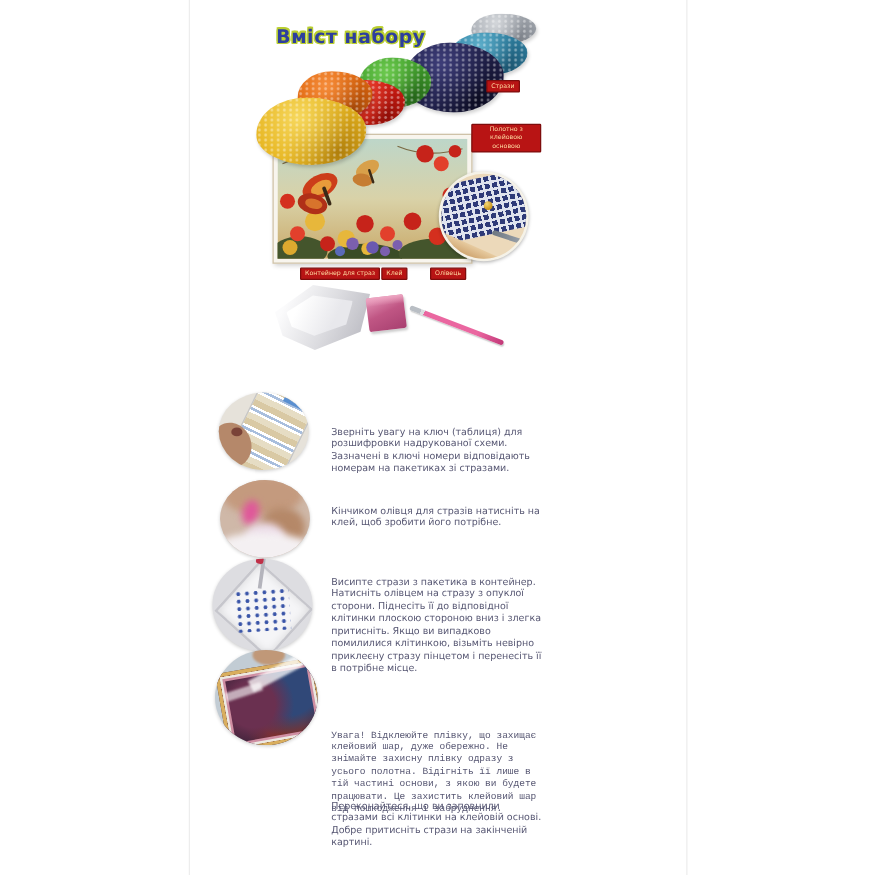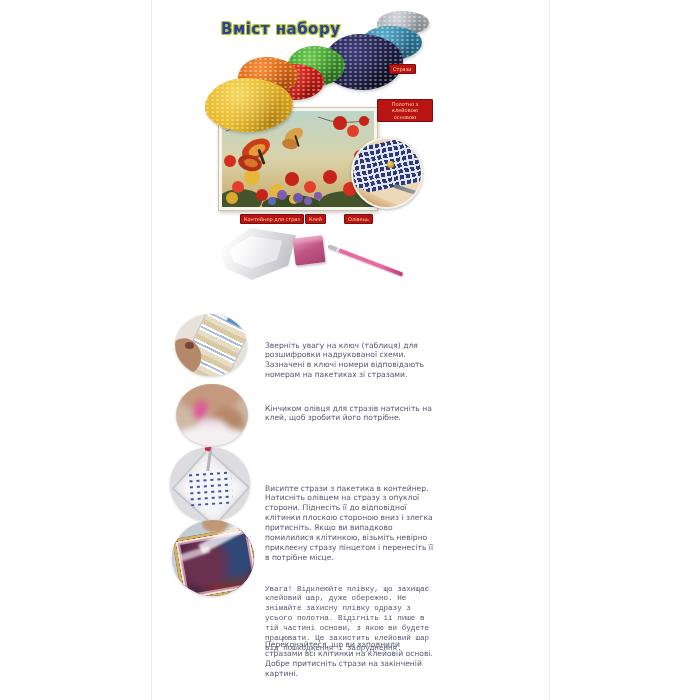--- a/index.html
+++ b/index.html
@@ -266,21 +266,21 @@
     <div class="b wh"></div>
   </div>
   <p class="steptext" style="top:396px;">Кінчиком олівця для стразів натисніть на клей, щоб зробити його потрібне.</p>
 
   <div class="stepcircle c3">
     <div class="diamond"></div>
     <div class="dots"></div>
     <div class="pen"></div>
     <div class="pentip"></div>
   </div>
-  <p class="steptext" style="top:476px;">Висипте стрази з пакетика в контейнер. Натисніть олівцем на стразу з опуклої сторони. Піднесіть її до відповідної клітинки плоскою стороною вниз і злегка притисніть. Якщо ви випадково помилилися клітинкою, візьміть невірно приклеєну стразу пінцетом і перенесіть її в потрібне місце.</p>
+  <p class="steptext" style="top:453px;">Висипте стрази з пакетика в контейнер. Натисніть олівцем на стразу з опуклої сторони. Піднесіть її до відповідної клітинки плоскою стороною вниз і злегка притисніть. Якщо ви випадково помилилися клітинкою, візьміть невірно приклеєну стразу пінцетом і перенесіть її в потрібне місце.</p>
 
   <div class="stepcircle c4">
     <div class="pic"></div>
     <div class="film"></div>
     <div class="film2"></div>
     <div class="hand"></div>
   </div>
 
   <p class="steptext" style="top:577px;font-family:Liberation Mono, monospace;">Увага! Відклеюйте плівку, що захищає клейовий шар, дуже обережно. Не знімайте захисну плівку одразу з усього полотна. Відігніть її лише в тій частині основи, з якою ви будете працювати. Це захистить клейовий шар від пошкодження і забруднення.</p>
 

